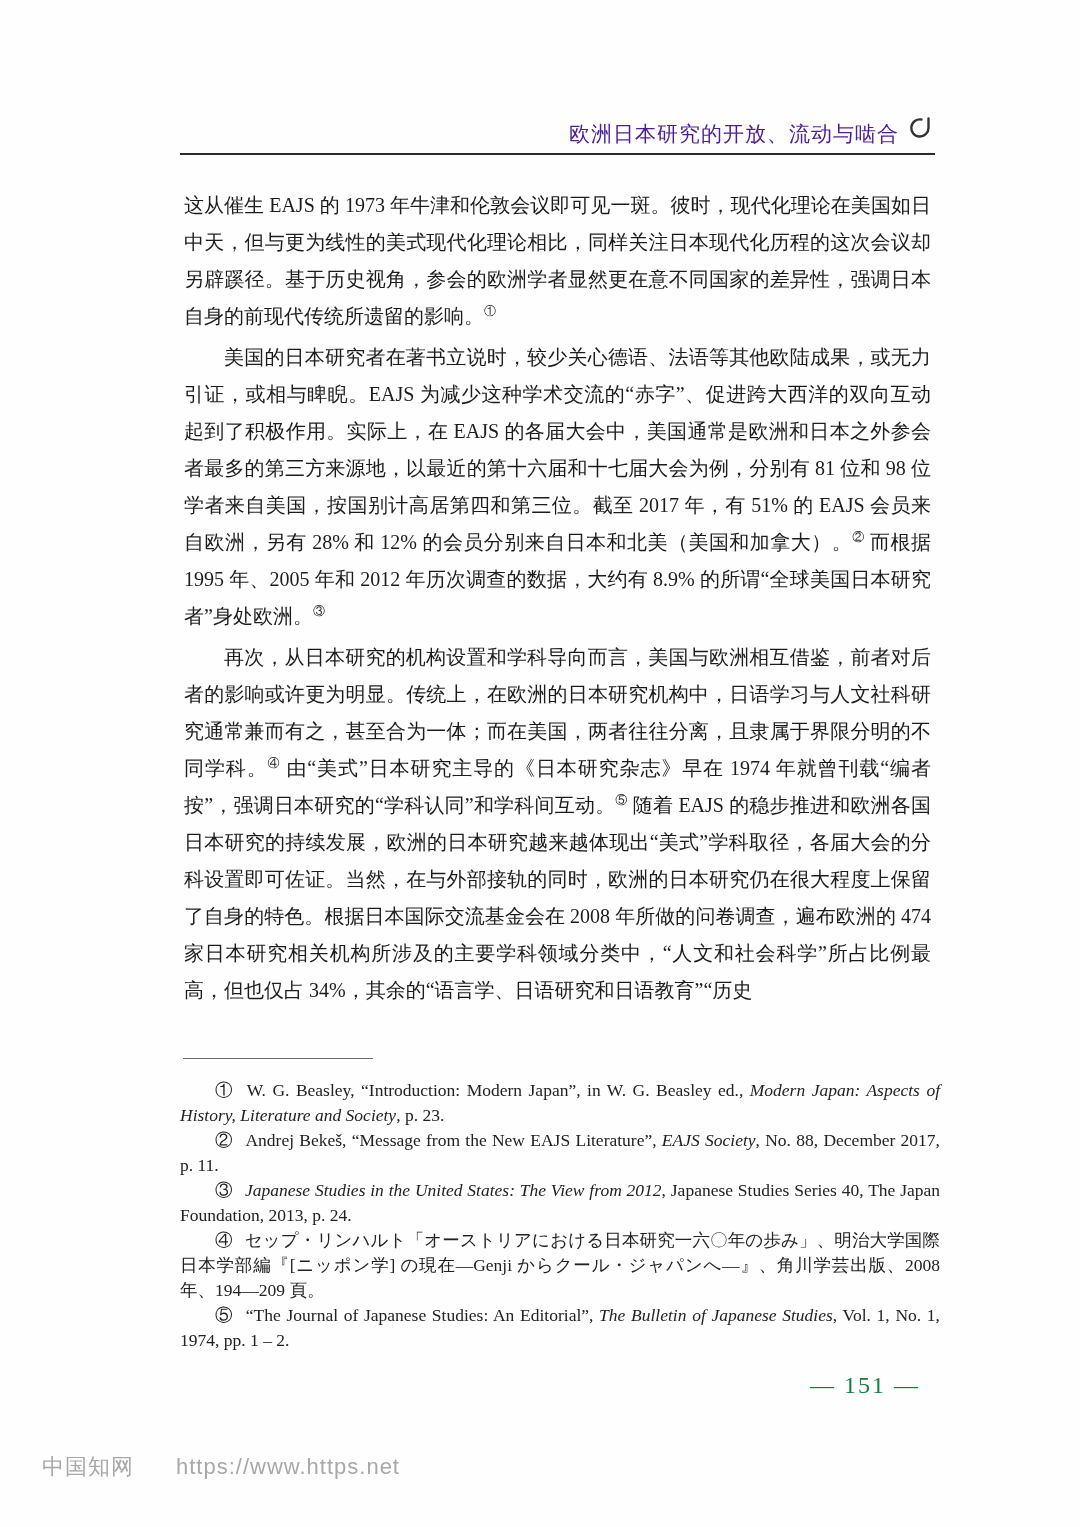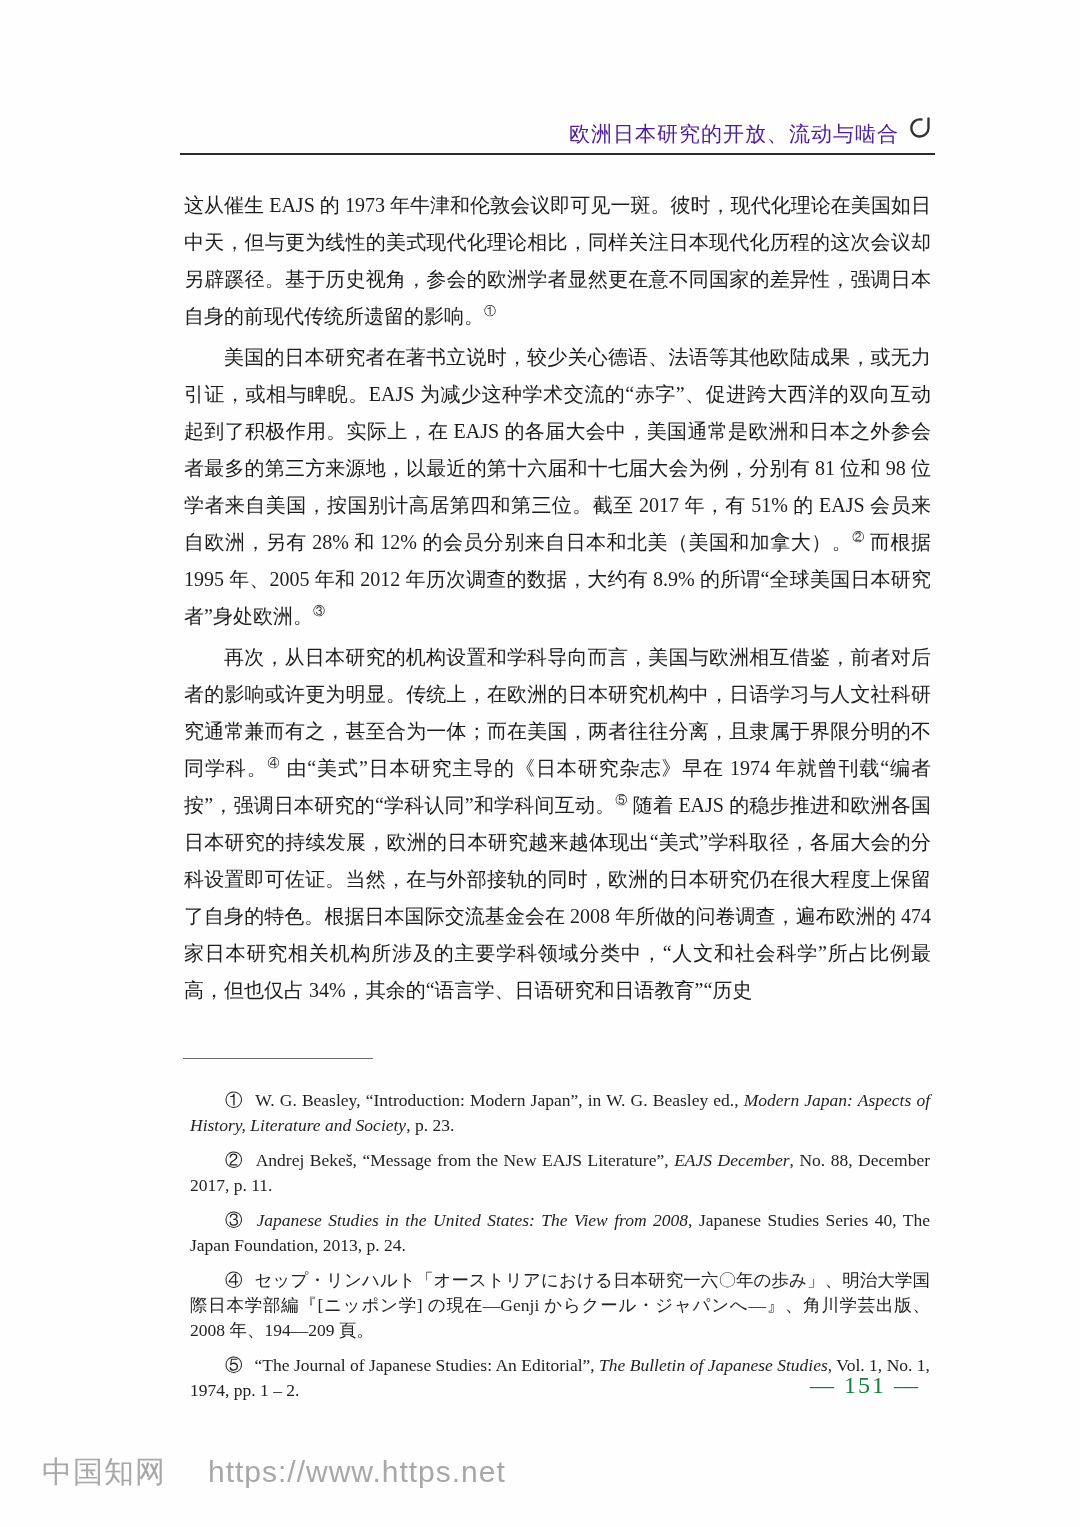--- a/index.html
+++ b/index.html
@@ -35,36 +35,36 @@
   .body-text sup{font-size:0.6em;vertical-align:super;line-height:0;}
   
   .footnote-sep{
     position:absolute;top:1058px;left:183px;width:190px;height:0;
     border-top:1.5px solid #6a6a6a;
   }
   .footnotes{
     position:absolute;top:1078px;left:180px;width:760px;
   }
   .footnotes p{
-    margin:10px;font-size:17.5px;line-height:25px;
+    margin:0;font-size:17.5px;line-height:25px;
     text-align:justify;text-justify:inter-ideograph;
     text-indent:2em;color:#222;
   }
   .footnotes .it{font-style:italic;}
   .footnotes .marker{padding-right:12px;}
   
   .page-number{
     position:absolute;top:1372px;left:180px;width:740px;
     text-align:right;font-size:24px;letter-spacing:2px;color:#15803d;
   }
   
   .watermark{
     position:absolute;top:1452px;left:42px;
     font-family:"Liberation Sans","DejaVu Sans",sans-serif;
-    font-size:30px;color:#a8a8a8;letter-spacing:1px;
+    font-size:22px;color:#a8a8a8;letter-spacing:1px;
     display:flex;gap:42px;align-items:baseline;
   }
   .logo-icon{flex:0 0 auto;}
 </style>
 </head>
 <body>
 
 <div class="page">
 
   <div class="running-header">
@@ -80,22 +80,22 @@
 
   <div class="body-text">
     <p>这从催生 EAJS 的 1973 年牛津和伦敦会议即可见一斑。彼时，现代化理论在美国如日中天，但与更为线性的美式现代化理论相比，同样关注日本现代化历程的这次会议却另辟蹊径。基于历史视角，参会的欧洲学者显然更在意不同国家的差异性，强调日本自身的前现代传统所遗留的影响。<sup>①</sup></p>
     <p class="indent">美国的日本研究者在著书立说时，较少关心德语、法语等其他欧陆成果，或无力引证，或相与睥睨。EAJS 为减少这种学术交流的“赤字”、促进跨大西洋的双向互动起到了积极作用。实际上，在 EAJS 的各届大会中，美国通常是欧洲和日本之外参会者最多的第三方来源地，以最近的第十六届和十七届大会为例，分别有 81 位和 98 位学者来自美国，按国别计高居第四和第三位。截至 2017 年，有 51% 的 EAJS 会员来自欧洲，另有 28% 和 12% 的会员分别来自日本和北美（美国和加拿大）。<sup>②</sup> 而根据 1995 年、2005 年和 2012 年历次调查的数据，大约有 8.9% 的所谓“全球美国日本研究者”身处欧洲。<sup>③</sup></p>
     <p class="indent">再次，从日本研究的机构设置和学科导向而言，美国与欧洲相互借鉴，前者对后者的影响或许更为明显。传统上，在欧洲的日本研究机构中，日语学习与人文社科研究通常兼而有之，甚至合为一体；而在美国，两者往往分离，且隶属于界限分明的不同学科。<sup>④</sup> 由“美式”日本研究主导的《日本研究杂志》早在 1974 年就曾刊载“编者按”，强调日本研究的“学科认同”和学科间互动。<sup>⑤</sup> 随着 EAJS 的稳步推进和欧洲各国日本研究的持续发展，欧洲的日本研究越来越体现出“美式”学科取径，各届大会的分科设置即可佐证。当然，在与外部接轨的同时，欧洲的日本研究仍在很大程度上保留了自身的特色。根据日本国际交流基金会在 2008 年所做的问卷调查，遍布欧洲的 474 家日本研究相关机构所涉及的主要学科领域分类中，“人文和社会科学”所占比例最高，但也仅占 34%，其余的“语言学、日语研究和日语教育”“历史</p>
   </div>
 
   <div class="footnote-sep"></div>
   <div class="footnotes">
       <p><span class="marker">①</span><span>W. G. Beasley, “Introduction: Modern Japan”, in W. G. Beasley ed., </span><span class="it">Modern Japan: Aspects of History, Literature and Society</span><span>, p. 23.</span></p>
-      <p><span class="marker">②</span><span>Andrej Bekeš, “Message from the New EAJS Literature”, </span><span class="it">EAJS December</span><span>, No. 88, December 2017, p. 11.</span></p>
-      <p><span class="marker">③</span><span class="it">Japanese Studies in the United States: The View from 2008</span><span>, Japanese Studies Series 40, The Japan Foundation, 2013, p. 24.</span></p>
+      <p><span class="marker">②</span><span>Andrej Bekeš, “Message from the New EAJS Literature”, </span><span class="it">EAJS Society</span><span>, No. 88, December 2017, p. 11.</span></p>
+      <p><span class="marker">③</span><span class="it">Japanese Studies in the United States: The View from 2012</span><span>, Japanese Studies Series 40, The Japan Foundation, 2013, p. 24.</span></p>
       <p><span class="marker">④</span><span>セップ・リンハルト「オーストリアにおける日本研究一六〇年の歩み」、明治大学国際日本学部編『[ニッポン学] の現在—Genji からクール・ジャパンへ—』、角川学芸出版、2008 年、194—209 頁。</span></p>
       <p><span class="marker">⑤</span><span>“The Journal of Japanese Studies: An Editorial”, </span><span class="it">The Bulletin of Japanese Studies</span><span>, Vol. 1, No. 1, 1974, pp. 1 – 2.</span></p>
     </div>
 
   <div class="page-number">— 151 —</div>
 
   <div class="watermark">
     <span>中国知网</span>
     <span>https://www.https.net</span>
   </div>

